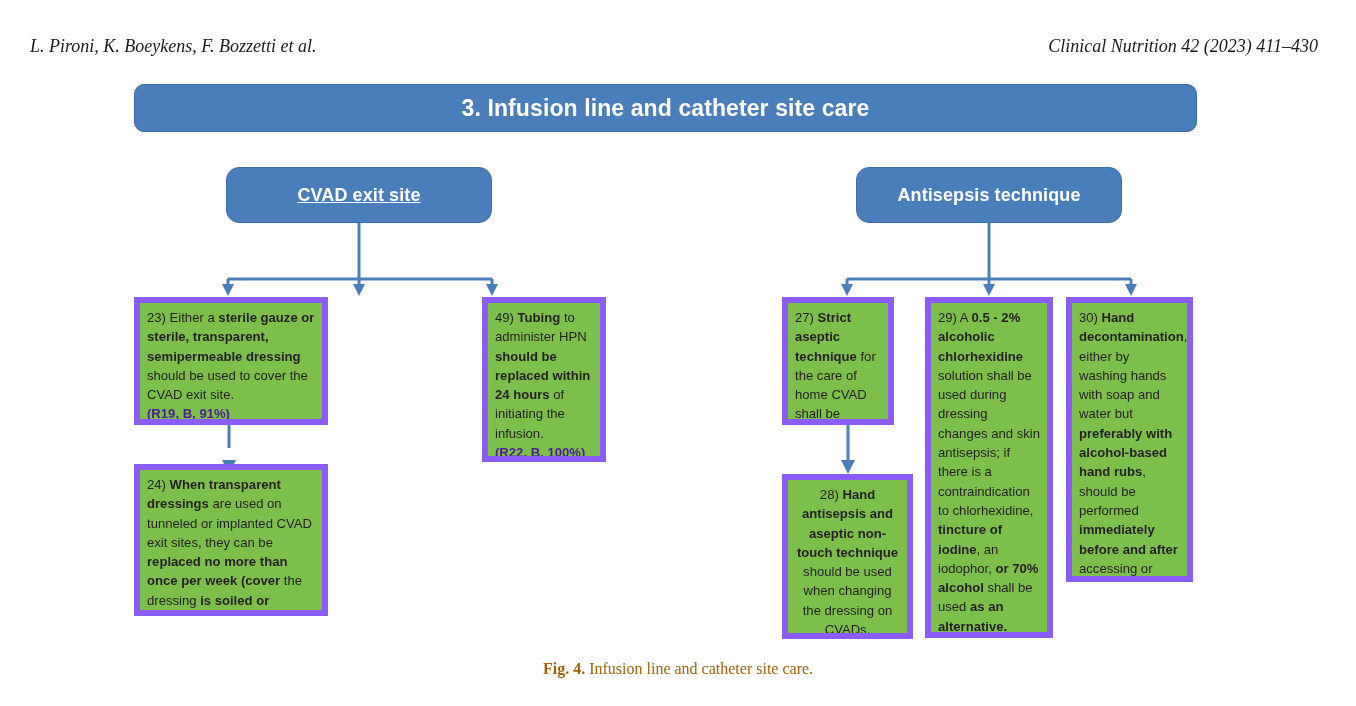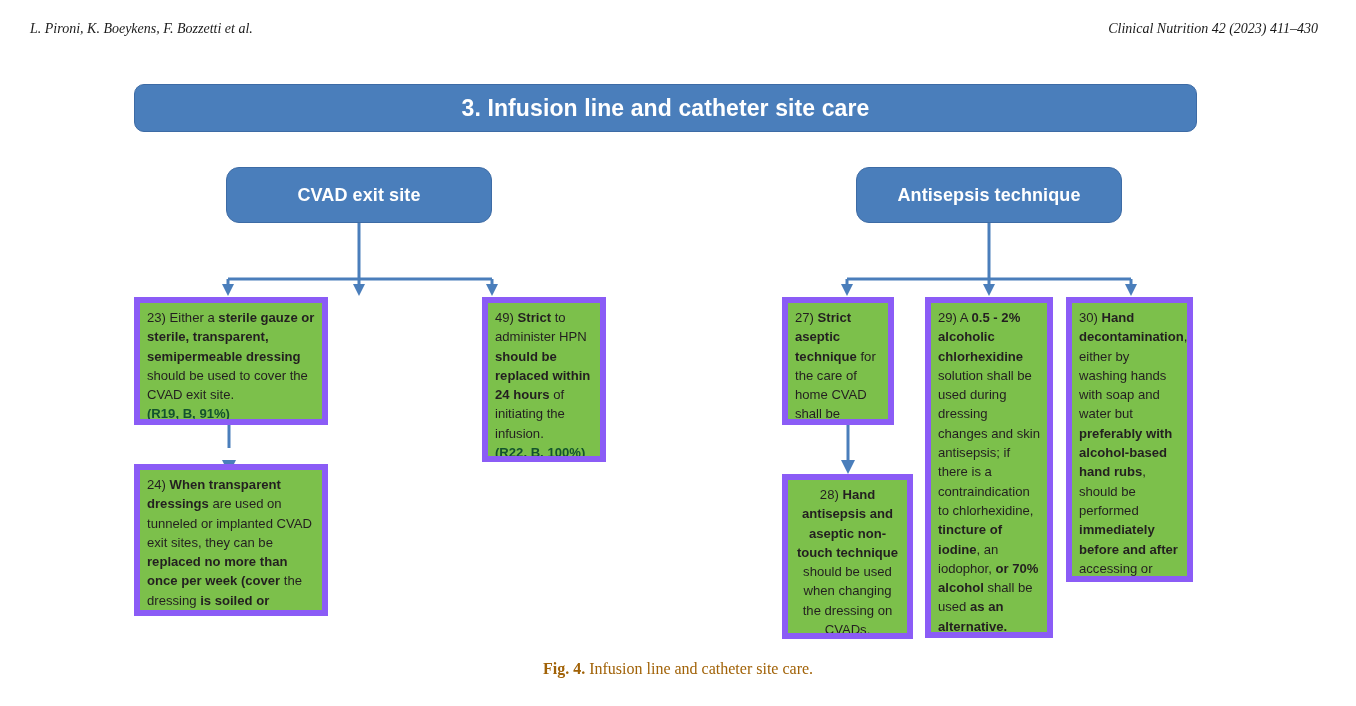--- a/index.html
+++ b/index.html
@@ -11,24 +11,24 @@
     width: 1356px;
     height: 706px;
     position: relative;
     font-family: "Liberation Sans", sans-serif;
     overflow: hidden;
   }
 
   
   .runhead {
     position: absolute;
-    top: 21px;
+    top: 36px;
     font-family: "Liberation Serif", serif;
     font-style: italic;
-    font-size: 14px;
+    font-size: 18px;
     color: #1a1a1a;
     white-space: nowrap;
   }
   .runhead.left  { left: 30px; }
   .runhead.right { right: 38px; }
 
   
   #figure {
     position: absolute;
     left: 0; top: 0;
@@ -53,20 +53,21 @@
   #title-box {
     left: 134px; top: 84px;
     width: 1063px; height: 48px;
     font-size: 23px;
     border-radius: 10px;
   }
   #branch-cvad {
     left: 226px; top: 167px;
     width: 266px; height: 56px;
     font-size: 18px;
+    text-decoration: underline;
   }
   #branch-antisepsis {
     left: 856px; top: 167px;
     width: 266px; height: 56px;
     font-size: 18px;
   }
 
   
   .greenbox {
     position: absolute;
@@ -74,21 +75,21 @@
     border: 6px solid #8b5cf6;
     box-sizing: border-box;
     padding: 5px 7px 4px 7px;
     font-size: 13.1px;
     line-height: 19.3px;
     color: #231f20;
     overflow: hidden;
   }
   .greenbox b { font-weight: bold; }
   .ref {
-    color: #14532d;
+    color: #4c1d95;
     font-weight: bold;
     white-space: nowrap;
   }
 
   
   #wires {
     position: absolute;
     left: 0; top: 0;
     width: 1356px; height: 706px;
     pointer-events: none;
@@ -151,21 +152,21 @@
   <div class="bluebox" id="title-box">3. Infusion line and catheter site care</div>
 
   <div class="bluebox" id="branch-cvad">CVAD exit site</div>
   <div class="bluebox" id="branch-antisepsis">Antisepsis technique</div>
 
   <div class="greenbox" style="left:134px; top:297px; width:194px; height:128px;"><span>23)</span><span> Either a </span><b>sterile gauze or sterile, transparent, semipermeable dressing</b><span> should be used to cover the CVAD exit site.</span><br><span class="ref">(R19, B, 91%)</span></div>
 
   <div class="greenbox" style="left:134px; top:464px; width:194px; height:152px;"><span>24)</span><span> </span><b>When transparent dressings</b><span> are used on tunneled or implanted CVAD exit sites, they can be </span><b>replaced no more than once per week (cover</b><span> the dressing </span><b>is soiled or loose</b><span>).</span><br><span class="ref">(R20, 0, 96%)</span></div>
 
 
-  <div class="greenbox" style="left:482px; top:297px; width:124px; height:165px;"><span>49)</span><span> </span><b>Strict</b><span> to administer HPN </span><b>should be replaced within 24 hours</b><span> of initiating the infusion.</span><br><span class="ref">(R22, B, 100%)</span></div>
+  <div class="greenbox" style="left:482px; top:297px; width:124px; height:165px;"><span>49)</span><span> </span><b>Tubing</b><span> to administer HPN </span><b>should be replaced within 24 hours</b><span> of initiating the infusion.</span><br><span class="ref">(R22, B, 100%)</span></div>
 
   <div class="greenbox" style="left:782px; top:297px; width:112px; height:128px;"><span>27)</span><span> </span><b>Strict aseptic technique</b><span> for the care of home CVAD shall be maintained.</span><br></div>
 
   <div class="greenbox" style="left:782px; top:474px; width:131px; height:165px;text-align:center;"><span>28)</span><span> </span><b>Hand antisepsis and aseptic non-touch technique</b><span> should be used when changing the dressing on CVADs.</span><br><span class="ref">(R24, GPP, 100%)</span></div>
 
   <div class="greenbox" style="left:925px; top:297px; width:128px; height:341px;"><span>29)</span><span> A </span><b>0.5 - 2% alcoholic chlorhexidine</b><span> solution shall be used during dressing changes and skin antisepsis; if there is a contraindication to chlorhexidine, </span><b>tincture of iodine</b><span>, an iodophor, </span><b>or 70% alcohol</b><span> shall be used </span><b>as an alternative.</b><br><span class="ref">(R25, A, 95%)</span></div>
 
   <div class="greenbox" style="left:1066px; top:297px; width:127px; height:285px;"><span>30)</span><span> </span><b>Hand decontamination</b><span>, either by washing hands with soap and water but </span><b>preferably with alcohol-based hand rubs</b><span>, should be performed </span><b>immediately before and after</b><span> accessing or dressing a CVAD.</span><br><span class="ref">(R26, B, 95%)</span></div>
 
 </div>

